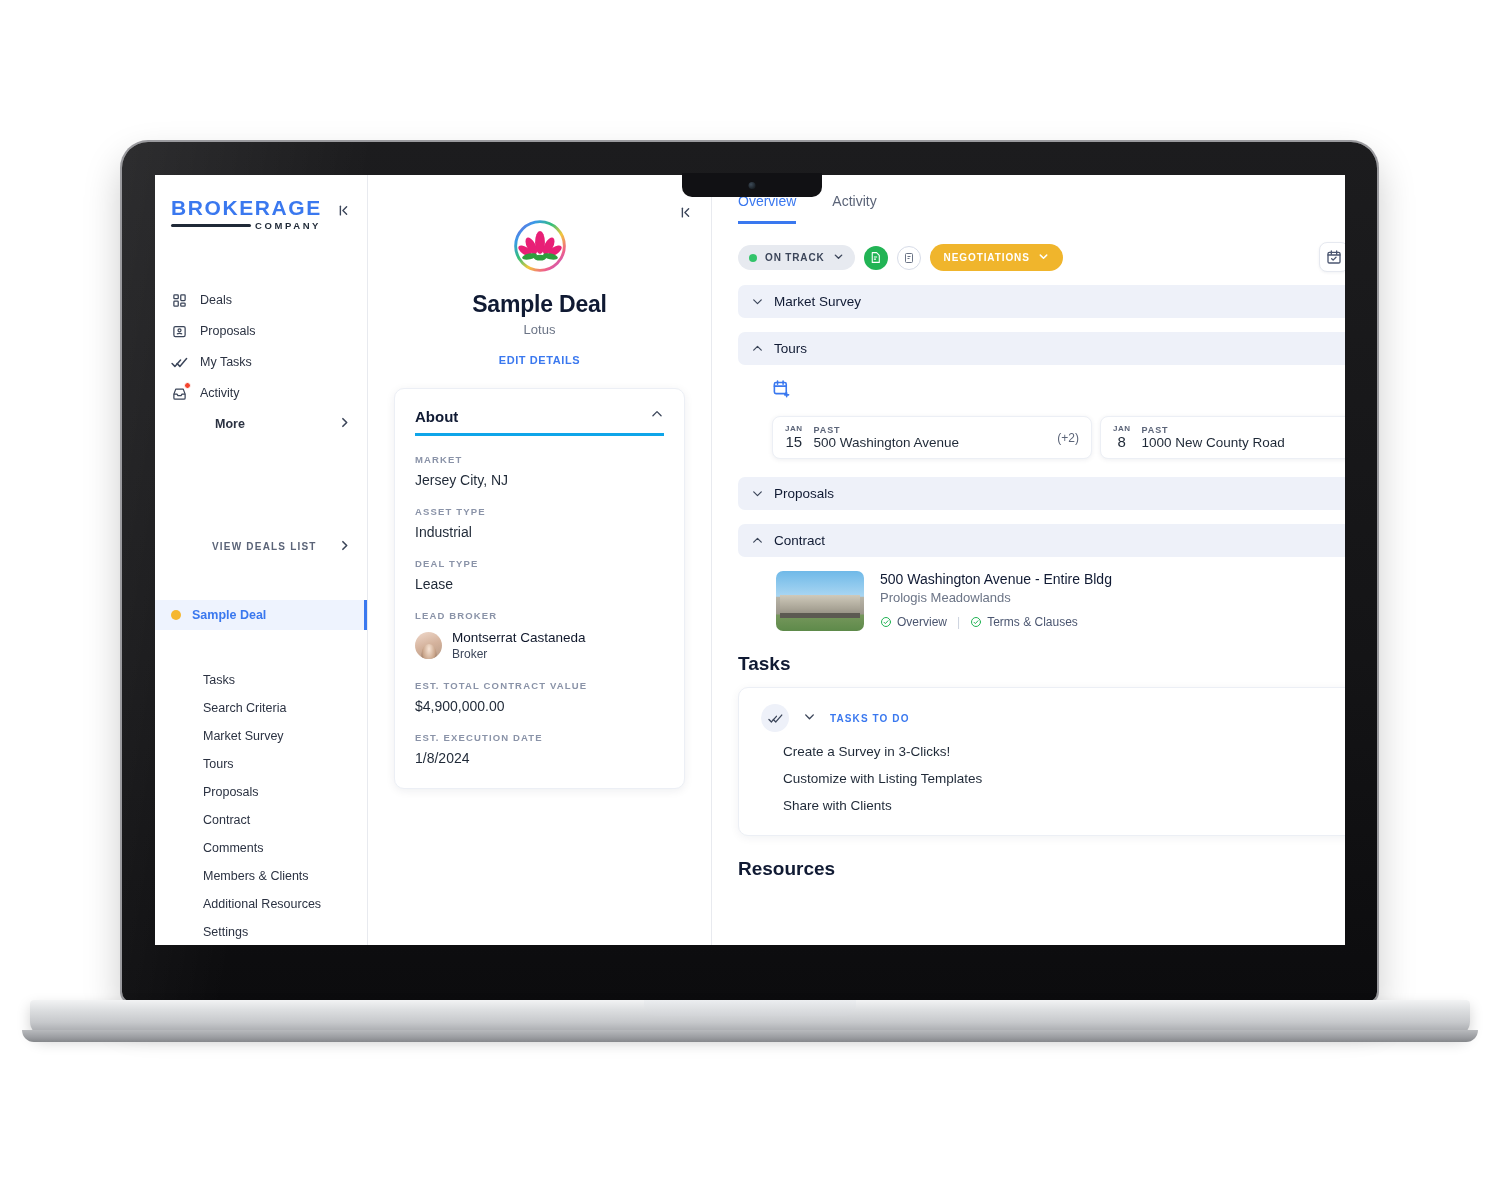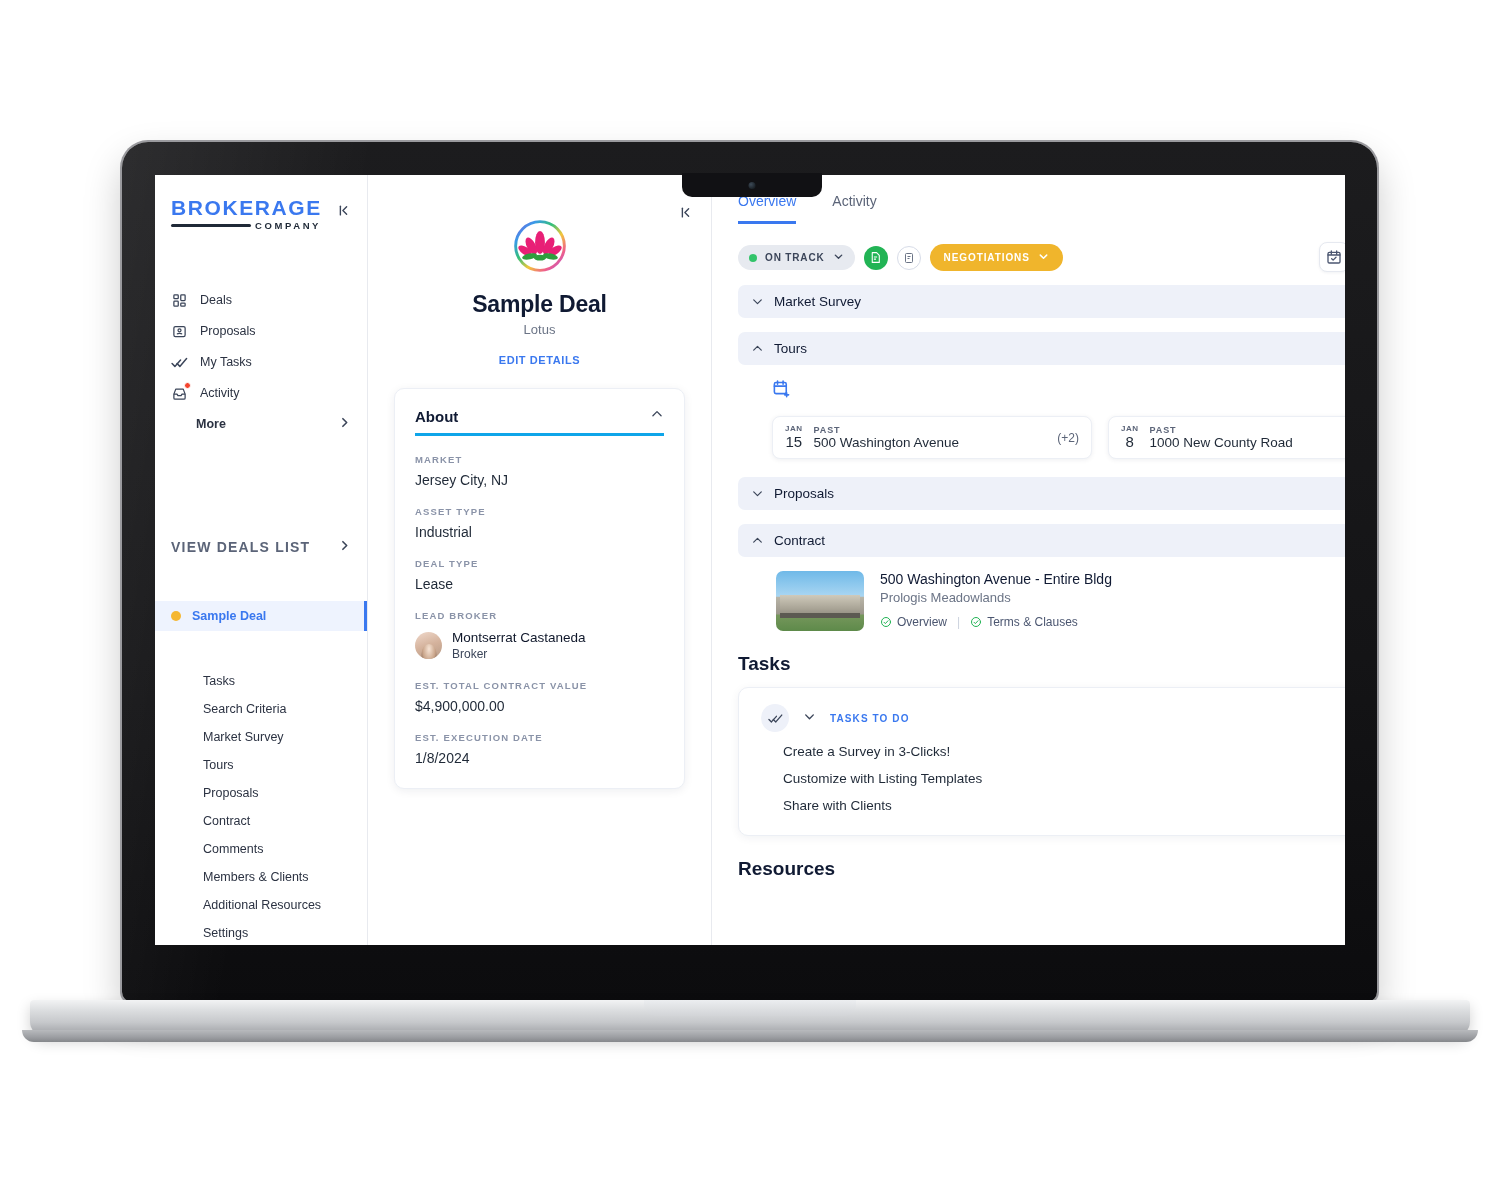--- a/index.html
+++ b/index.html
@@ -100,32 +100,33 @@
   }
   .collapse-ico { color:#3b4559; flex:0 0 auto; margin-top: 6px; cursor:pointer; }
 
   .nav { padding: 12px 0 6px 0; }
   .nav-item {
     display:flex; align-items:center; gap: 12px;
     padding: 7px 16px; cursor:pointer;
     font-size: 12.5px; color:#2b3242;
   }
   .nav-item .ico { width:17px; height:17px; flex:0 0 17px; color:#3b4559; position:relative; display:flex; align-items:center; justify-content:center;}
-  .nav-item.more { font-weight:700; justify-content:space-between; padding-left: 41px; }
+  .nav-item.more { font-weight:700; justify-content:space-between; padding-left: 60px; }
   .badge-dot {
     position:absolute; right:-3px; top:-3px;
     width:7px; height:7px; border-radius:50%; background:#f4442e; border:1.4px solid #fff;
   }
   .nav-sep { height:1px; background:#e8eaef; margin: 8px 0 0 0; }
 
   .deals-list-head {
     display:flex; align-items:center; justify-content:space-between;
     padding: 14px 16px 10px 16px;
-    font-size: 14px; font-weight: 800; letter-spacing: 1.2px; color:#5b6478;
+    font-size: 10px; font-weight: 800; letter-spacing: 1.2px; color:#5b6478;
     cursor:pointer;
+    margin-left:41px;
   }
   .deal-active {
     display:flex; align-items:center; gap:11px;
     padding: 8px 16px;
     background:#eef3fe; border-right: 3px solid #3a78ef;
     font-size: 12.5px; font-weight: 700; color:#3a78ef; cursor:pointer;
   }
   .deal-dot { width:10px; height:10px; border-radius:50%; background:#f5b731; flex:0 0 10px; }
   .sub-item {
     padding: 7px 16px 7px 48px; font-size: 12.5px; color:#2b3242; cursor:pointer;
@@ -247,21 +248,21 @@
     display:flex; align-items:center; gap: 10px;
     background:#eef1f9; border-radius: 7px;
     margin-top: 14px; padding: 9px 13px;
     font-size: 13.5px; color:#101a33; cursor:pointer;
     width: 1000px;
   }
   .chev { color:#3b4559; display:flex; }
 
   .tours-body { padding: 14px 0 4px 34px; }
   .add-tour-ico { color:#3a78ef; cursor:pointer; width:20px; height:20px; }
-  .tour-row { display:flex; gap: 16px; margin-top: 14px; }
+  .tour-row { display:flex; gap: 8px; margin-top: 14px; }
   .tour-card {
     width: 320px; flex:0 0 320px;
     background:#fff; border:1px solid #eceff5; border-radius: 8px;
     box-shadow: 0 1px 5px rgba(20,30,60,.07);
     padding: 8px 12px; display:flex; align-items:center; gap: 11px;
     cursor:pointer;
   }
   .tour-date { text-align:center; line-height:1.05; flex:0 0 auto; }
   .tour-mon { font-size: 8px; font-weight:700; letter-spacing:.5px; color:#5b6478; }
   .tour-day { font-size: 15px; color:#1f2937; }

